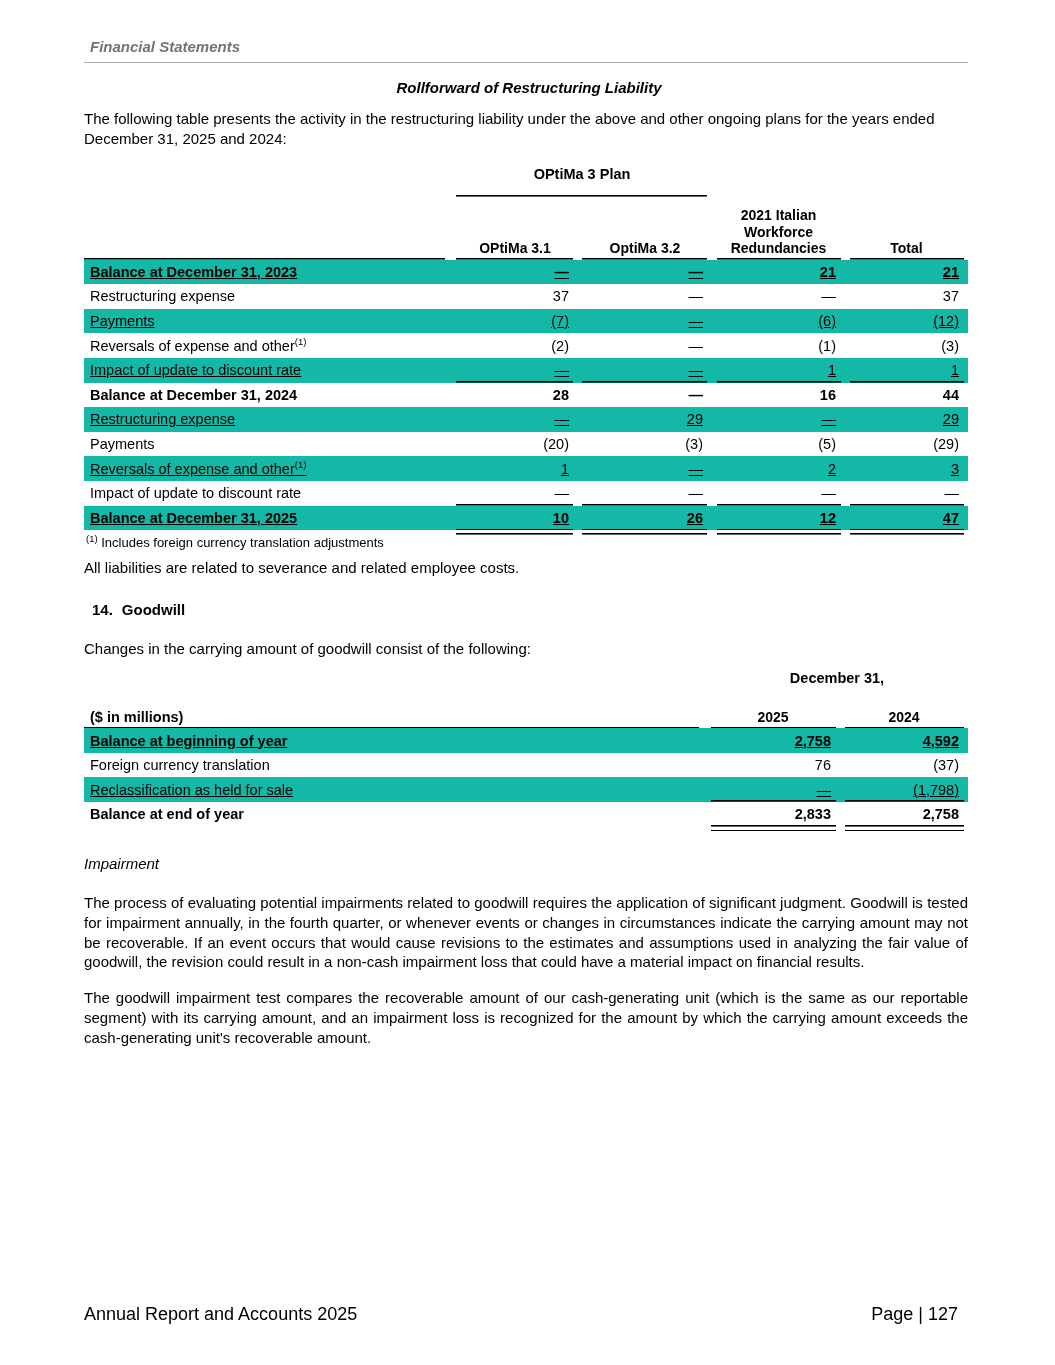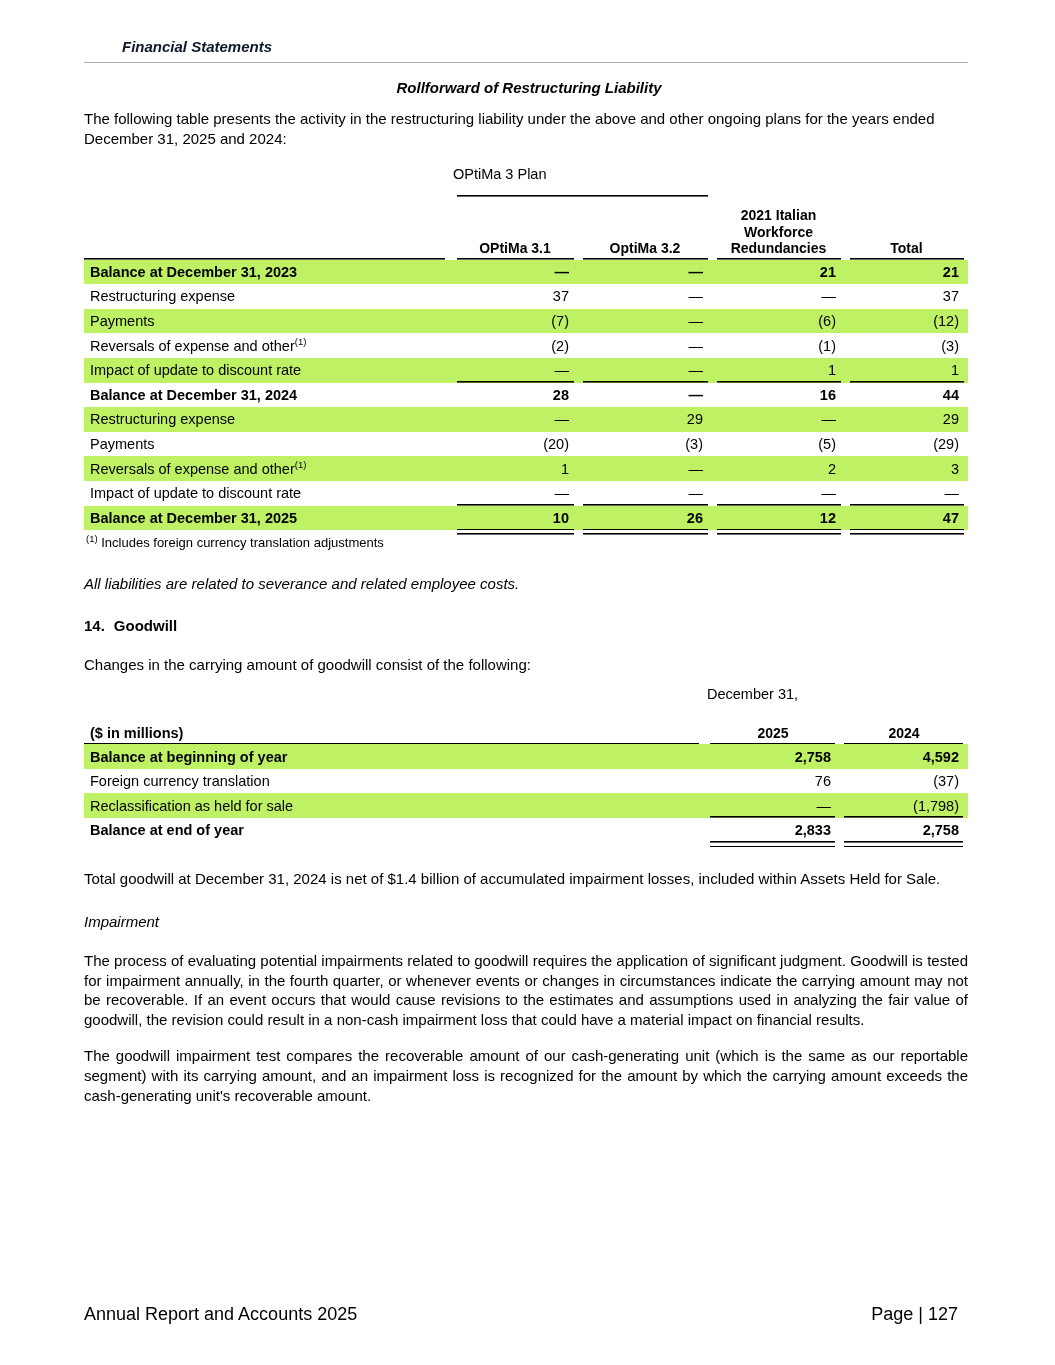--- a/index.html
+++ b/index.html
@@ -3,57 +3,57 @@
 <meta charset="utf-8">
 <style>
   html,body{margin:0;padding:0;background:#fff;}
   body{
     width:1055px;height:1365px;position:relative;
     font-family:"Liberation Sans","DejaVu Sans",sans-serif;
     color:#000;-webkit-font-smoothing:antialiased;
   }
   .page{padding:38px 87px 0 84px;}
 
-  .doc-header{font-size:15px;font-weight:bold;font-style:italic;color:#0f172a;padding-left:6px;margin-left:32px;}
+  .doc-header{font-size:15px;font-weight:bold;font-style:italic;color:#737373;padding-left:6px;}
   .doc-header-rule{border:none;border-top:1.5px solid #a9b0b4;margin:7px 0 0 0;}
 
   .section-title{font-size:15px;font-weight:bold;font-style:italic;margin-top:16px;padding-left:6px;text-align:center;}
   .para{font-size:15px;line-height:1.32;margin-top:13px;}
   .para.justify{text-align:justify;}
 
   table{border-collapse:collapse;table-layout:fixed;width:100%;}
   td{font-size:14.5px;vertical-align:middle;overflow:hidden;}
   tr.data-row{height:24.6px;}
-  tr.blue td{background-color:#bef264;}
+  tr.blue td{background-color:#14b8a6;text-decoration:underline;}
   tr.bold td{font-weight:bold;}
   td.lbl{text-align:left;padding-left:6px;}
   td.num{text-align:right;padding-right:9px;}
   td.col-h{font-weight:bold;text-align:center;vertical-align:bottom;padding:0 5px 3px 5px;line-height:1.18;font-size:14px;}
-  td.group-h{font-weight:normal;text-align:left;vertical-align:bottom;padding-bottom:15px;}
+  td.group-h{font-weight:bold;text-align:center;vertical-align:bottom;padding-bottom:15px;}
 
   
   .rule-c{background-image:linear-gradient(#000,#000);background-repeat:no-repeat;
           background-position:center bottom;background-size:calc(100% - 9px) 1.6px;}
   .rule-l{background-image:linear-gradient(#000,#000);background-repeat:no-repeat;
           background-position:left bottom;background-size:calc(100% - 7px) 1.6px;}
   tr.spacer{height:4.5px;}
   tr.spacer td{padding:0;}
 
   .t1{margin-top:16px;}
   .t1 tr.group-row{height:23px;}
   .t1 tr.heads-row{height:63px;}
   .t2{margin-top:10px;}
   .t2 tr.group-row{height:22px;}
   .t2 tr.heads-row{height:27px;}
   .t2 td.unit{font-weight:bold;vertical-align:bottom;padding-bottom:3px;}
 
   .footnote{font-size:13px;padding-left:2px;}
   sup{font-size:9.5px;vertical-align:super;line-height:0;}
 
-  .goodwill-head{font-size:15px;font-weight:bold;margin-top:24px;}
+  .goodwill-head{font-size:15px;font-weight:bold;margin-top:24px;margin-left:8px;}
   .goodwill-head .num-part{margin-right:9px;}
   .impairment-title{font-size:15px;font-weight:normal;font-style:italic;margin-top:24px;}
 
   .footer{position:absolute;left:84px;right:97px;bottom:40px;
           display:flex;justify-content:space-between;font-size:18px;}
 </style>
 </head>
 <body>
 
 <div class="page">
@@ -170,21 +170,21 @@
       <td class="rule-c"></td>
       <td class="rule-c"></td>
       <td class="rule-c"></td>
       <td class="rule-c"></td>
     </tr>
   </tbody>
     </table>
 
   <div class="footnote"><sup>(1)</sup> <span>Includes foreign currency translation adjustments</span></div>
 
-  <div class="para" style="margin-top:24px;font-style:italic;">All liabilities are related to severance and related employee costs.</div>
+  <div class="para" style="margin-top:8px;">All liabilities are related to severance and related employee costs.</div>
 
   <div class="goodwill-head"><span class="num-part">14.</span><span>Goodwill</span></div>
 
   <div class="para" style="margin-top:21px;">Changes in the carrying amount of goodwill consist of the following:</div>
 
   <table class="t2">
     <colgroup>
       <col>
         <col style="width:134px">
         <col style="width:128px">
@@ -220,21 +220,20 @@
       <td class="num rule-c">2,758</td>
     </tr>
     <tr class="spacer">
       <td></td>
       <td class="rule-c"></td>
       <td class="rule-c"></td>
     </tr>
   </tbody>
     </table>
 
-  <div class="para" style="margin-top:22px;">Total goodwill at December 31, 2024 is net of $1.4 billion of accumulated impairment losses, included within Assets Held for Sale.</div>
 
   <div class="impairment-title">Impairment</div>
 
   <div class="para justify" style="margin-top:21px;">The process of evaluating potential impairments related to goodwill requires the application of significant judgment. Goodwill is tested for impairment annually, in the fourth quarter, or whenever events or changes in circumstances indicate the carrying amount may not be recoverable. If an event occurs that would cause revisions to the estimates and assumptions used in analyzing the fair value of goodwill, the revision could result in a non-cash impairment loss that could have a material impact on financial results.</div>
 
   <div class="para justify" style="margin-top:16px;">The goodwill impairment test compares the recoverable amount of our cash-generating unit (which is the same as our reportable segment) with its carrying amount, and an impairment loss is recognized for the amount by which the carrying amount exceeds the cash-generating unit's recoverable amount.</div>
 
 </div>
 
 <div class="footer">

